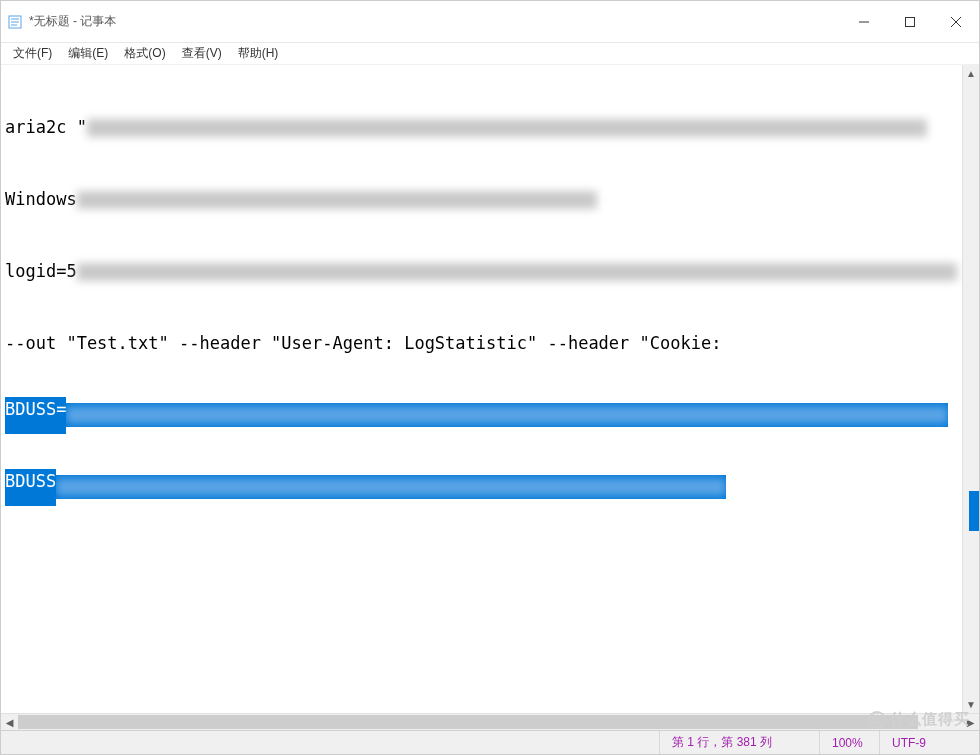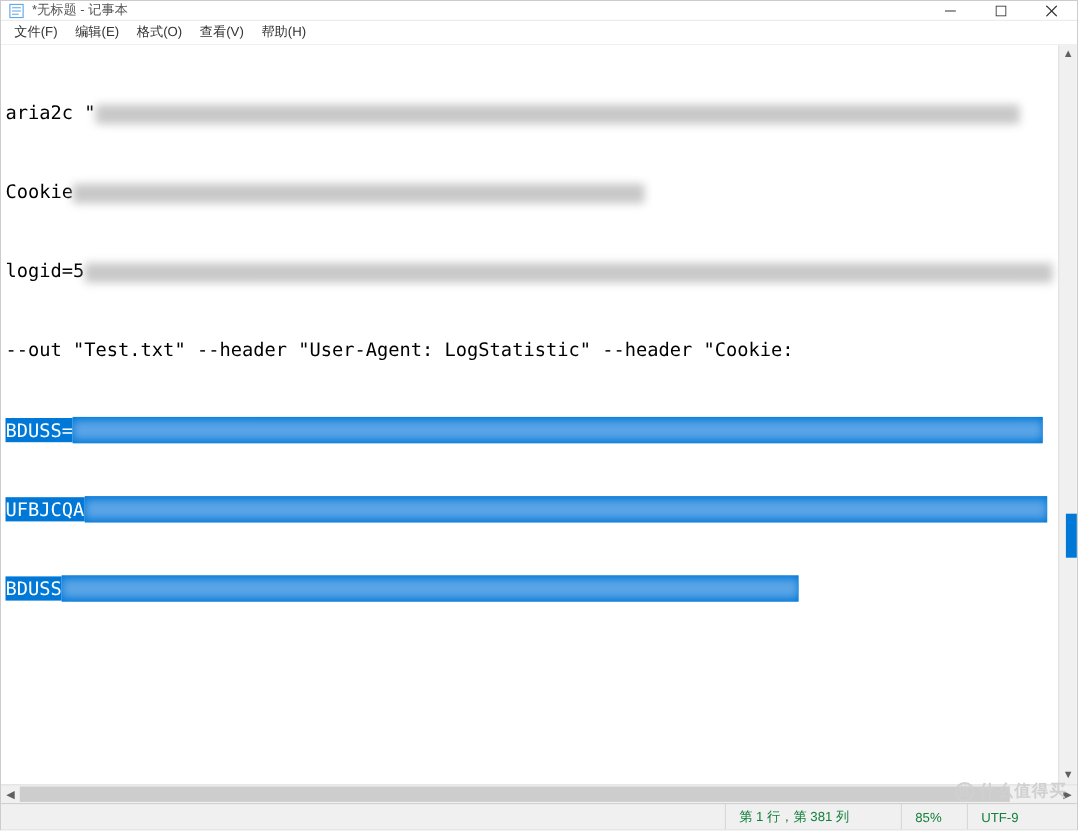--- a/index.html
+++ b/index.html
@@ -7,21 +7,21 @@
       font-family: "Microsoft YaHei", "Segoe UI", Tahoma, sans-serif;
       font-size: 12px;
       background: #ffffff;
       width: 980px;
       height: 755px;
       overflow: hidden;
       position: relative;
     }
     .window { width: 100%; height: 100%; display: flex; flex-direction: column; border: 1px solid #cccccc; }
     .titlebar {
-      height: 18px; display: flex; align-items: center; background: #ffffff;
+      height: 42px; display: flex; align-items: center; background: #ffffff;
       border-bottom: 1px solid #e8e8e8; padding-left: 6px;
     }
     .titlebar .icon { width: 16px; height: 16px; margin-right: 6px; display: flex; align-items: center; justify-content: center; }
     .titlebar .title { flex: 1; color: #555555; font-size: 12px; }
     .win-controls { display: flex; height: 100%; }
     .win-btn { width: 46px; height: 100%; display: flex; align-items: center; justify-content: center; color: #333333; cursor: pointer; }
     .menubar {
       height: 22px; display: flex; align-items: flex-start; background: #ffffff;
       padding: 0 4px; color: #333333; font-size: 12px; border-bottom: 1px solid #f0f0f0;
     }
@@ -38,21 +38,21 @@
     .line { height: 24px; display: flex; align-items: center; }
     .vis { white-space: pre; }
     .blur-gray {
       display: inline-block; height: 18px; background: #bfbfbf;
       filter: blur(4px); border-radius: 2px; opacity: 0.85;
       vertical-align: middle; margin-top: 1px;
     }
     .sel-row { display: flex; align-items: center; height: 24px; }
     .sel-vis {
       background: #0078d7; color: #ffffff; white-space: pre;
-      display: inline-block; height: 22px; line-height: 24px;
+      display: inline-block; height: 37px; line-height: 24px;
     }
     .sel-blur {
       display: inline-block; height: 24px; background: #0078d7;
       position: relative; overflow: hidden;
     }
     .sel-blur::after {
       content: ""; position: absolute; inset: 3px 0 3px 0;
       background: #5aa4e6; filter: blur(4px); border-radius: 2px;
     }
     .scrollbar-v {
@@ -65,21 +65,21 @@
     .scrollbar-h {
       height: 17px; background: #f0f0f0; border-top: 1px solid #e0e0e0;
       position: relative;
     }
     .scroll-arrow-h { position: absolute; top: 0; bottom: 0; width: 17px; display: flex; align-items: center; justify-content: center; color: #606060; font-size: 10px; }
     .scroll-arrow-h.left { left: 0; }
     .scroll-arrow-h.right { right: 0; }
     .scroll-thumb-h { position: absolute; top: 1px; bottom: 1px; left: 17px; width: 900px; background: #cdcdcd; }
     .statusbar {
       height: 24px; display: flex; align-items: stretch; background: #f0f0f0;
-      border-top: 1px solid #d0d0d0; font-size: 12px; color: #15803d;
+      border-top: 1px solid #d0d0d0; font-size: 12px; color: #a21caf;
     }
     .status-cell {
       border-left: 1px solid #d8d8d8; display: flex; align-items: center;
       padding: 0 12px; white-space: nowrap;
     }
     .status-spacer { flex: 1; }
     .highlight-badge {
       position: absolute; right: 0; top: 426px; width: 10px; height: 40px;
       background: #0078d7;
     }
@@ -137,37 +137,33 @@
     <span class="menu-item">帮助(H)</span>
   </div>
 
   <div class="content">
     <div class="text-area">
       <div class="line">
         <span class="vis">aria2c "</span>
         <span class="blur-gray" style="width:840px"></span>
       </div>
       <div class="line">
-        <span class="vis">Cookie</span>
+        <span class="vis">Windows</span>
         <span class="blur-gray" style="width:520px"></span>
       </div>
       <div class="line">
         <span class="vis">logid=5</span>
         <span class="blur-gray" style="width:880px"></span>
       </div>
       <div class="line">
         <span class="vis">--out "Test.txt" --header "User-Agent: LogStatistic" --header "Cookie:</span>
       </div>
       <div class="sel-row">
         <span class="sel-vis">BDUSS=</span>
         <span class="sel-blur" style="width:882px"></span>
-      </div>
-      <div class="sel-row">
-        <span class="sel-vis">UFBJCQA</span>
-        <span class="sel-blur" style="width:875px"></span>
       </div>
       <div class="sel-row">
         <span class="sel-vis">BDUSS</span>
         <span class="sel-blur" style="width:670px"></span>
       </div>
     </div>
 
     <div class="scrollbar-v">
       <div class="scroll-arrow up">▲</div>
       <div class="scroll-arrow down">▼</div>
@@ -177,21 +173,21 @@
 
   <div class="scrollbar-h">
     <div class="scroll-arrow-h left">◀</div>
     <div class="scroll-thumb-h"></div>
     <div class="scroll-arrow-h right">▶</div>
   </div>
 
   <div class="statusbar">
     <div class="status-spacer"></div>
     <div class="status-cell" style="min-width:160px">第 1 行，第 381 列</div>
-    <div class="status-cell" style="min-width:60px">85%</div>
+    <div class="status-cell" style="min-width:60px">100%</div>
     <div class="status-cell" style="min-width:100px">UTF-9</div>
   </div>
 
   <div class="watermark">
     <span class="circ">值</span>
     <span>什么值得买</span>
   </div>
 </div>
 
 </body></html>

